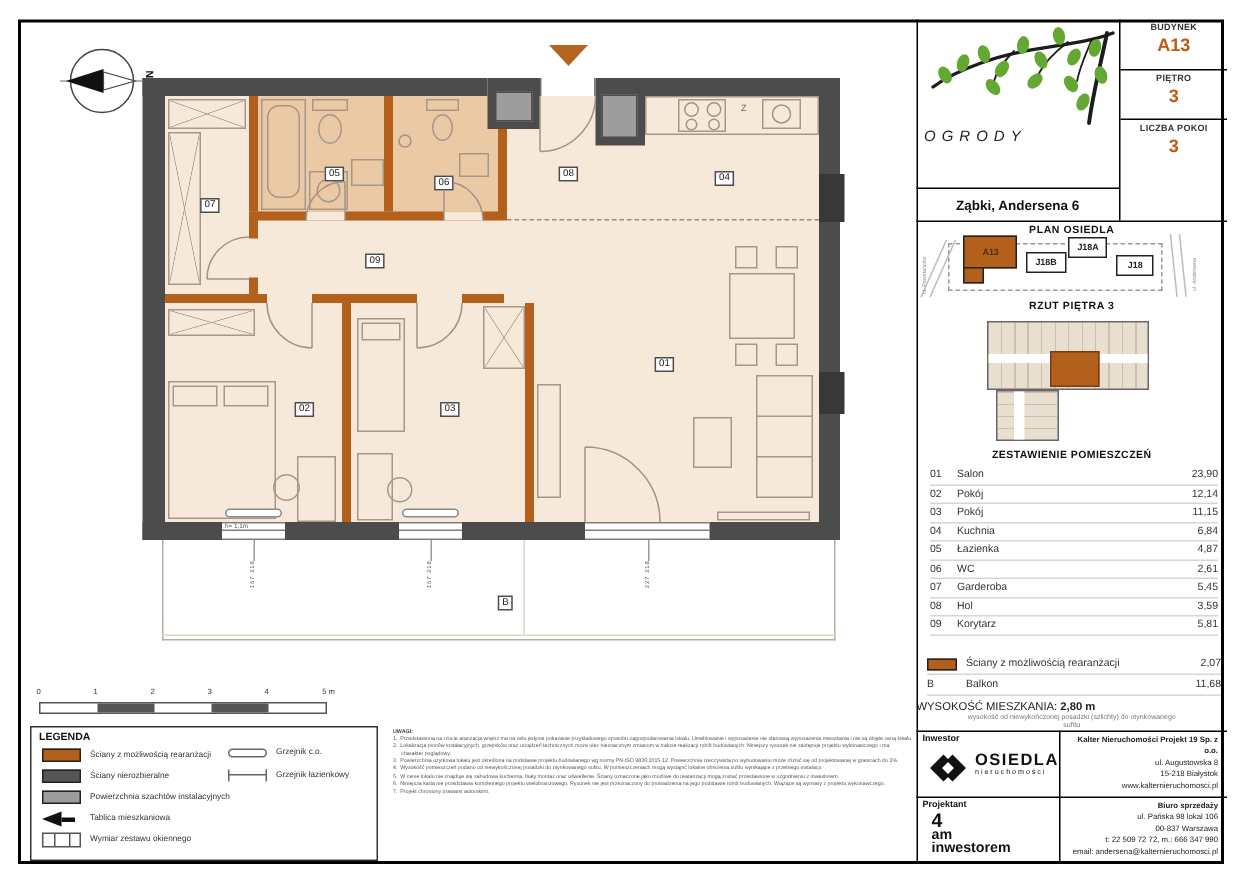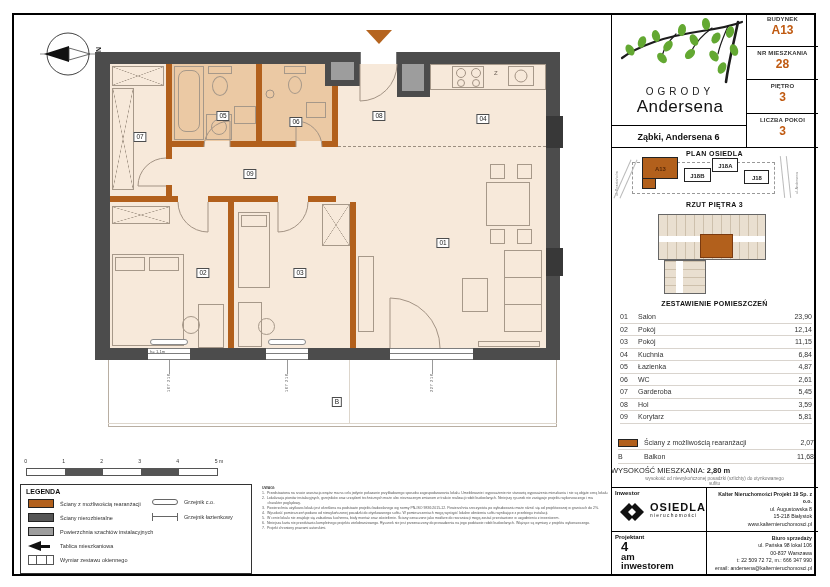--- a/index.html
+++ b/index.html
@@ -28,21 +28,21 @@
   .tl2{position:absolute;background:#ddd6cc;}
   .rlabel{position:absolute;transform:translate(-50%,-50%);background:#fff;border:1px solid #4c4c4c;font-size:6.5px;line-height:8px;padding:0 2px;color:#222;}
   .rad{position:absolute;border:1px solid #8a8a8a;border-radius:3px;box-sizing:border-box;background:#fff;}
   .vdim{position:absolute;transform:rotate(-90deg) scale(.65);transform-origin:center;font-size:6px;color:#555;white-space:nowrap;letter-spacing:1px;}
   .leader{position:absolute;width:1px;background:#999;}
   .ent-tri{position:absolute;width:0;height:0;border-left:13px solid transparent;border-right:13px solid transparent;border-top:14px solid #b5641f;}
   .ndir{position:absolute;font-weight:bold;font-size:7px;transform:rotate(90deg);color:#111;}
   .wnote{position:absolute;font-size:6px;transform:scale(.7);transform-origin:left top;color:#555;white-space:nowrap;}
   
   .rp-h{position:absolute;font-weight:bold;color:#111;text-align:center;}
-  .logo-word1{position:absolute;left:616px;top:86px;width:128px;text-align:center;font-size:10px;letter-spacing:4px;color:#222;}
+  .logo-word1{position:absolute;left:616px;top:86px;width:128px;text-align:left;font-size:10px;letter-spacing:4px;color:#222;font-style:italic;}
   .logo-word2{position:absolute;left:616px;top:97px;width:128px;text-align:center;font-size:17px;color:#111;letter-spacing:.5px;}
   .addr-bar{position:absolute;left:611px;top:125px;width:135px;height:22px;border-top:1.5px solid #000;font-size:9px;font-weight:bold;text-align:center;line-height:22px;color:#111;}
   .info-col{position:absolute;left:746px;top:13px;width:72px;height:134px;border-left:1.5px solid #000;box-sizing:border-box;}
   .info-row{height:33.5px;border-bottom:1px solid #000;box-sizing:border-box;text-align:center;}
   .info-row:last-child{border-bottom:none;}
   .info-row .lab{display:block;font-size:6px;font-weight:bold;color:#333;padding-top:3px;letter-spacing:.2px;}
   .info-row .val{display:block;font-size:12px;font-weight:bold;color:#c05a11;margin-top:1px;}
   .hsep147{position:absolute;left:611px;top:147px;width:207px;border-top:1.5px solid #000;}
   .bld{position:absolute;background:#fff;border:1.5px solid #222;box-sizing:border-box;text-align:center;font-weight:bold;color:#222;}
   .bld.hl{background:#b2601c;color:#5a2a08;}
@@ -344,30 +344,25 @@
       <ellipse cx="74" cy="38" rx="4" ry="6" transform="rotate(45 74 38)"></ellipse>
       <ellipse cx="90" cy="8" rx="4" ry="6" transform="rotate(-10 90 8)"></ellipse>
       <ellipse cx="100" cy="22" rx="4" ry="6" transform="rotate(30 100 22)"></ellipse>
       <ellipse cx="98" cy="40" rx="4" ry="6" transform="rotate(-35 98 40)"></ellipse>
       <ellipse cx="114" cy="16" rx="4" ry="6" transform="rotate(15 114 16)"></ellipse>
       <ellipse cx="118" cy="34" rx="4" ry="6" transform="rotate(-20 118 34)"></ellipse>
       <ellipse cx="106" cy="52" rx="4" ry="6" transform="rotate(25 106 52)"></ellipse>
     </g>
   </svg>
   <div class="logo-word1">OGRODY</div>
-  <div class="logo-word2">Andersena</div>
   <div class="addr-bar">Ząbki, Andersena 6</div>
   <div class="info-col" id="infoCol">
       <div class="info-row">
         <span class="lab">BUDYNEK</span>
         <span class="val">A13</span>
-      </div>
-      <div class="info-row">
-        <span class="lab">NR MIESZKANIA</span>
-        <span class="val">28</span>
       </div>
       <div class="info-row">
         <span class="lab">PIĘTRO</span>
         <span class="val">3</span>
       </div>
       <div class="info-row">
         <span class="lab">LICZBA POKOI</span>
         <span class="val">3</span>
       </div>
     </div>

